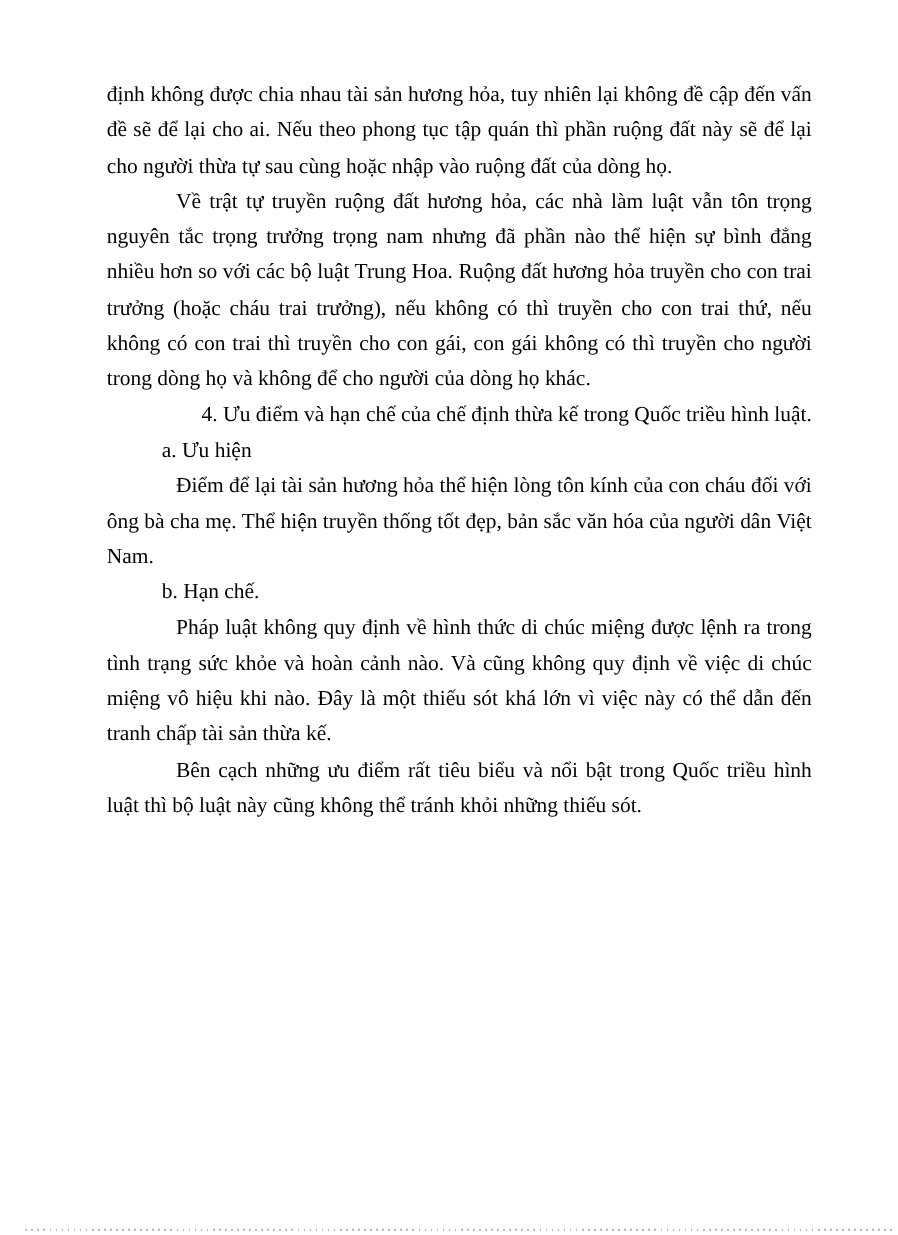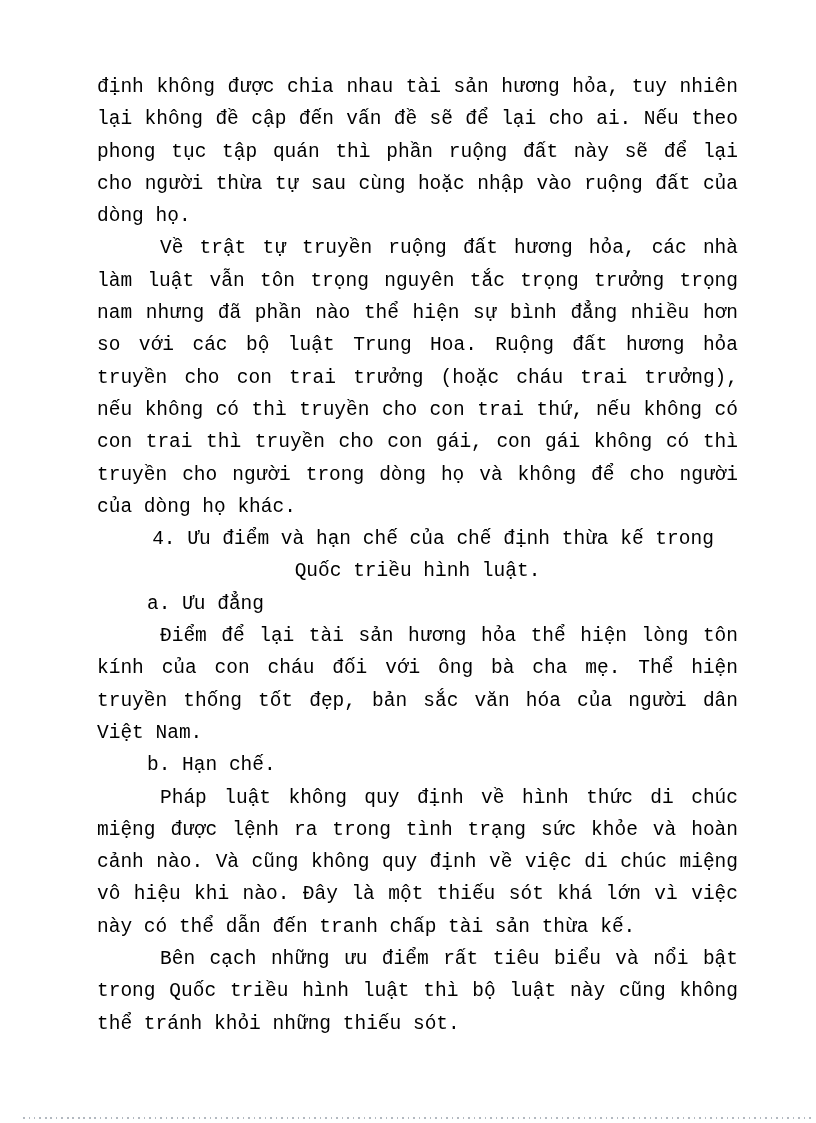--- a/index.html
+++ b/index.html
@@ -6,21 +6,21 @@
     margin: 0;
     padding: 0;
     background: #ffffff;
   }
   .page {
     position: relative;
     width: 816px;
     height: 1123px;
     background: #ffffff;
     overflow: hidden;
-    font-family: Liberation Mono, monospace;
+    font-family: Liberation Serif, serif;
     color: #000000;
   }
   .content {
     position: absolute;
     top: 71px;
     left: 97px;
     width: 641px;
     font-size: 19.5px;
     line-height: 32.3px;
     text-align: justify;
@@ -28,21 +28,21 @@
   .para {
     margin: 0;
     padding: 0;
     text-indent: 63px;
   }
   .para.body-continued {
     text-indent: 0;
   }
   .para.heading-number {
     text-indent: 31px;
-    text-align: center;
+    text-align: right;
   }
   .para.heading-letter {
     text-indent: 50px;
     text-align: left;
   }
   .bottom-dotted-divider {
     position: absolute;
     left: 23px;
     right: 4px;
     bottom: 4px;
@@ -55,20 +55,20 @@
   }
 </style>
 </head>
 <body>
 
 <div class="page">
   <div class="content">
       <p class="para body-continued">định không được chia nhau tài sản hương hỏa, tuy nhiên lại không đề cập đến vấn đề sẽ để lại cho ai. Nếu theo phong tục tập quán thì phần ruộng đất này sẽ để lại cho người thừa tự sau cùng hoặc nhập vào ruộng đất của dòng họ.</p>
       <p class="para body">Về trật tự truyền ruộng đất hương hỏa, các nhà làm luật vẫn tôn trọng nguyên tắc trọng trưởng trọng nam nhưng đã phần nào thể hiện sự bình đẳng nhiều hơn so với các bộ luật Trung Hoa. Ruộng đất hương hỏa truyền cho con trai trưởng (hoặc cháu trai trưởng), nếu không có thì truyền cho con trai thứ, nếu không có con trai thì truyền cho con gái, con gái không có thì truyền cho người trong dòng họ và không để cho người của dòng họ khác.</p>
       <p class="para heading-number">4. Ưu điểm và hạn chế của chế định thừa kế trong Quốc triều hình luật.</p>
-      <p class="para heading-letter">a. Ưu đẳng</p>
+      <p class="para heading-letter">a. Ưu hiện</p>
       <p class="para body">Điểm để lại tài sản hương hỏa thể hiện lòng tôn kính của con cháu đối với ông bà cha mẹ. Thể hiện truyền thống tốt đẹp, bản sắc văn hóa của người dân Việt Nam.</p>
       <p class="para heading-letter">b. Hạn chế.</p>
       <p class="para body">Pháp luật không quy định về hình thức di chúc miệng được lệnh ra trong tình trạng sức khỏe và hoàn cảnh nào. Và cũng không quy định về việc di chúc miệng vô hiệu khi nào. Đây là một thiếu sót khá lớn vì việc này có thể dẫn đến tranh chấp tài sản thừa kế.</p>
       <p class="para body">Bên cạch những ưu điểm rất tiêu biểu và nổi bật trong Quốc triều hình luật thì bộ luật này cũng không thể tránh khỏi những thiếu sót.</p>
     </div>
   <div class="bottom-dotted-divider"></div>
 </div>
 
 </body></html>

